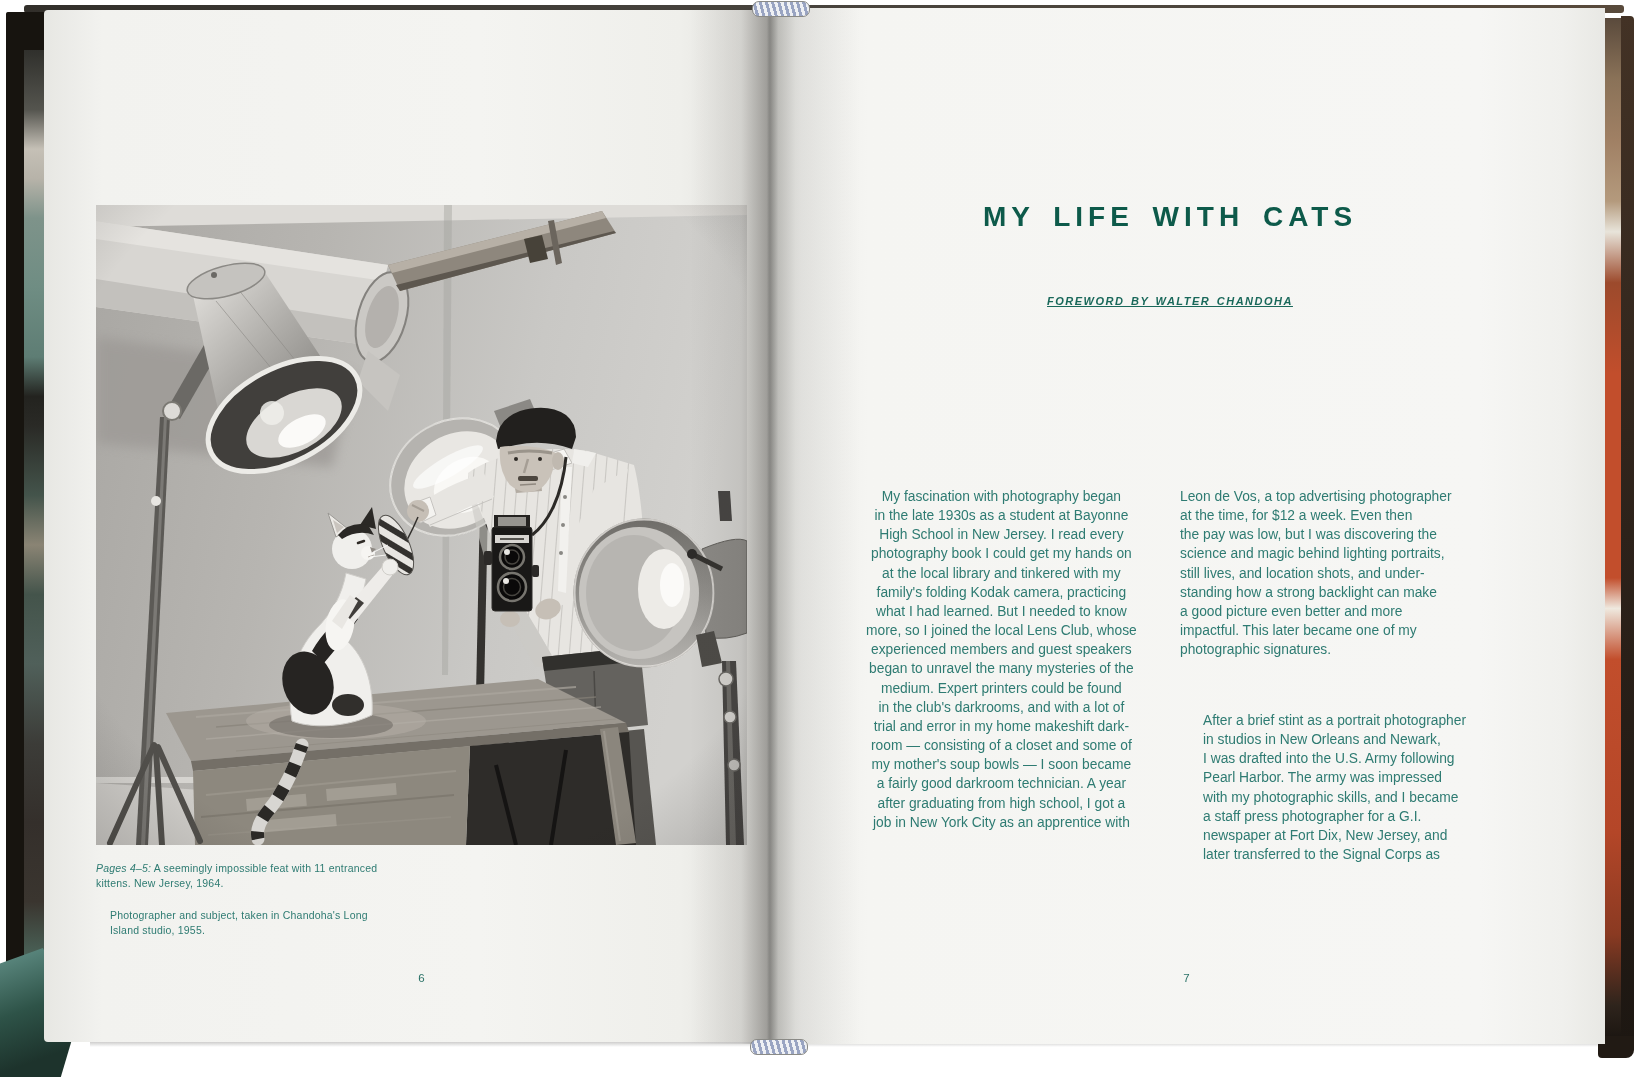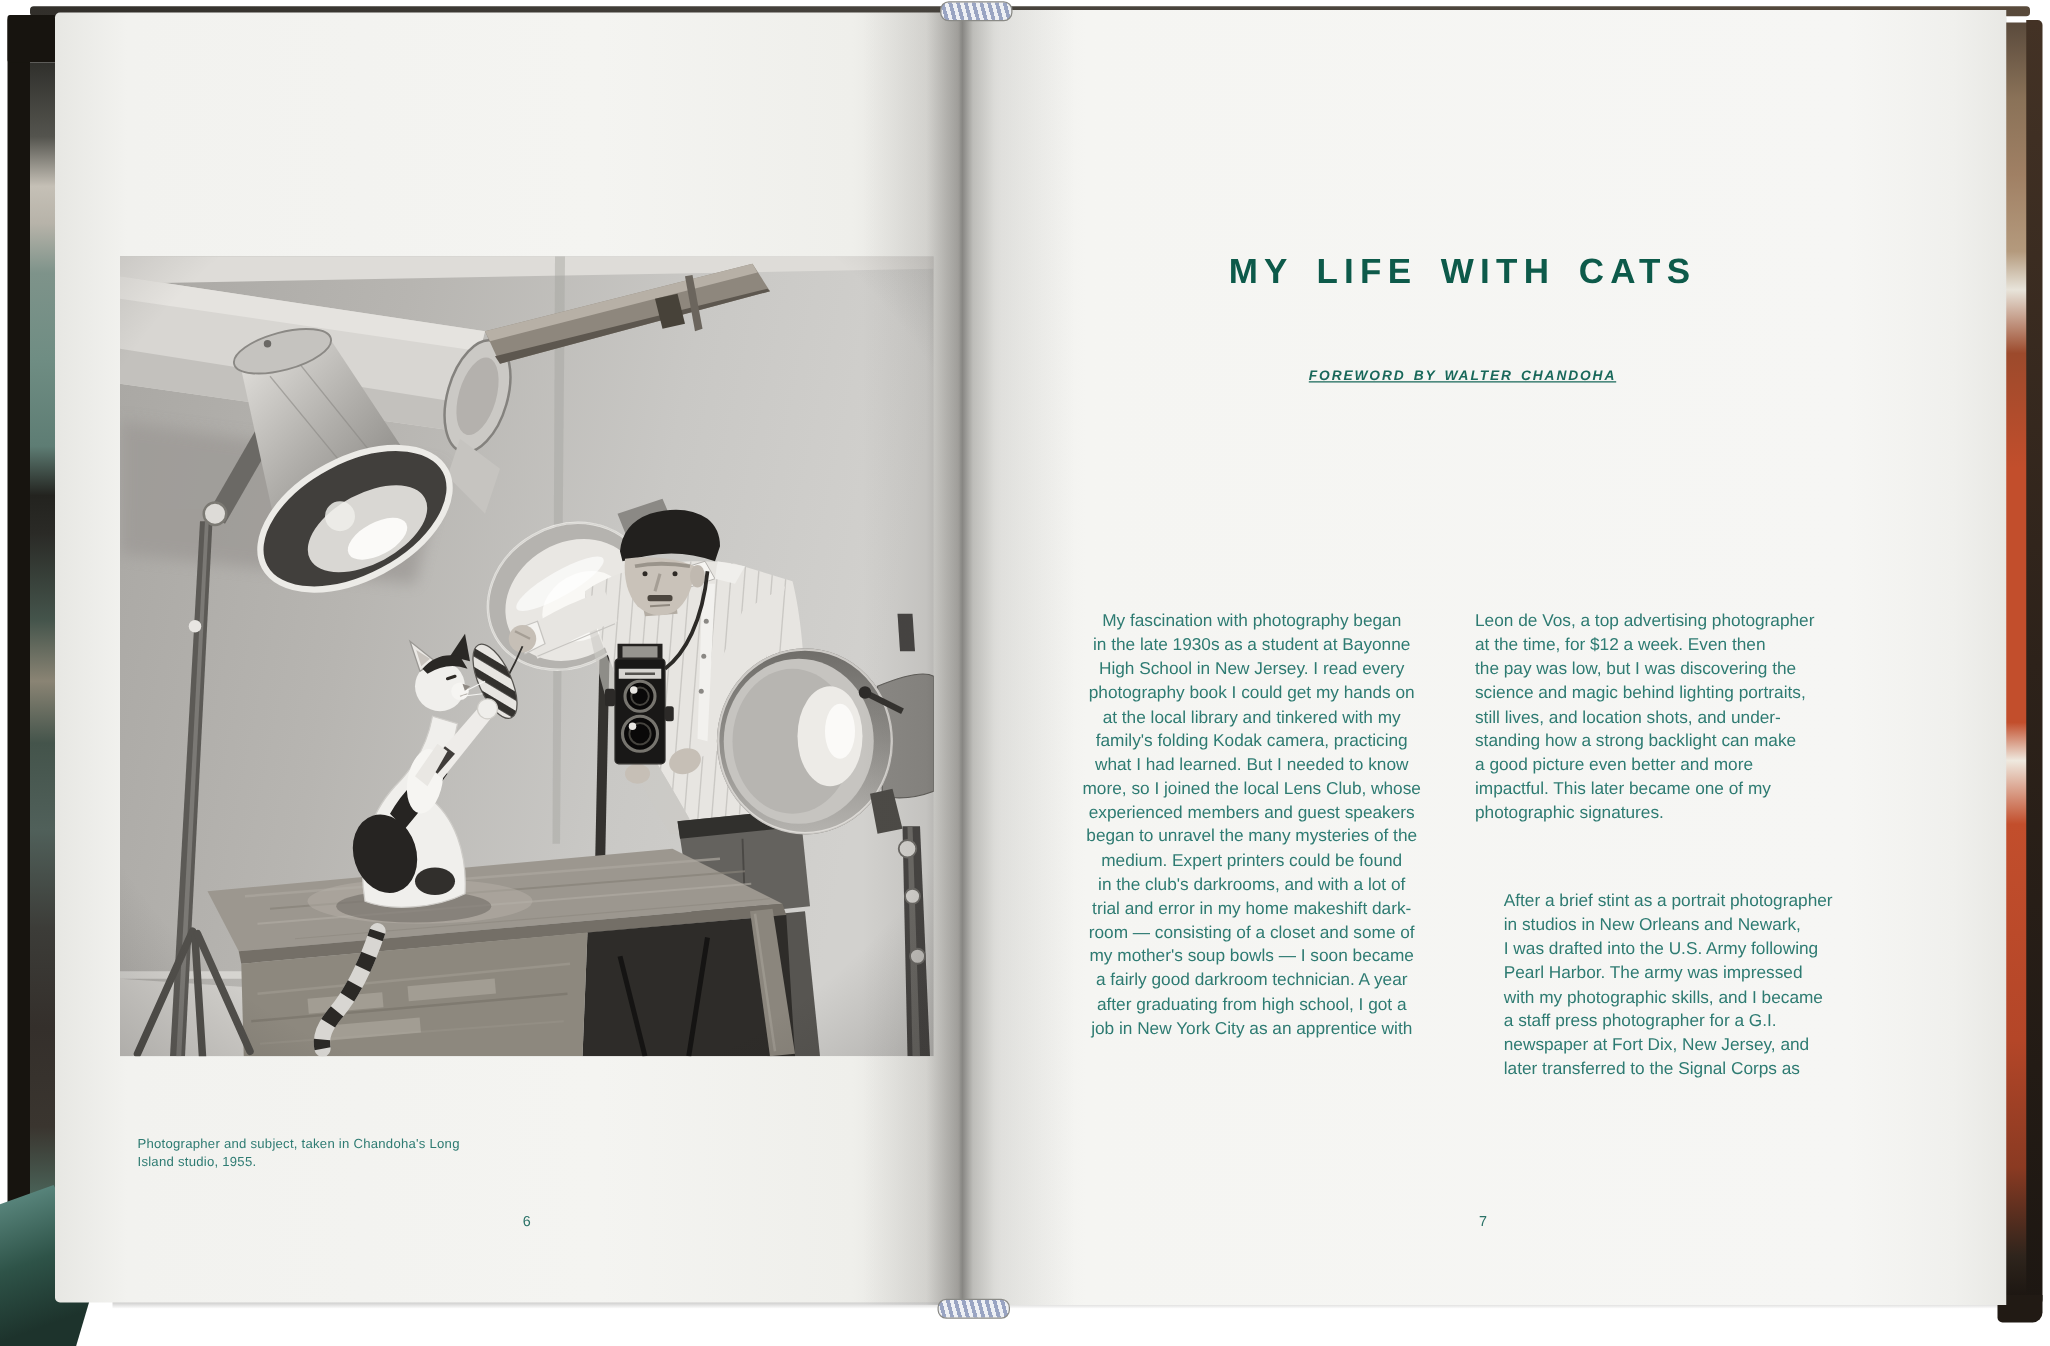--- a/index.html
+++ b/index.html
@@ -327,20 +327,22 @@
 
       <g stroke="#514f4b" stroke-width="6" stroke-linecap="round">
         <path d="M58,540 L14,638"></path>
           <path d="M60,545 L66,640"></path>
           <path d="M62,542 L104,636"></path>
       </g>
 
       <rect x="0" y="0" width="651" height="640" fill="url(#vignette)"></rect>
     </svg>
 
+    <div class="abs caption" id="caption-1"><span class="lead">Pages 4–5:</span> <span>A seemingly impossible feat with 11 entranced
+kittens. New Jersey, 1964.</span></div>
     <div class="abs caption" id="caption-2">Photographer and subject, taken in Chandoha's Long
 Island studio, 1955.</div>
     <div class="abs" id="folio-left">6</div>
   </div>
 
   <div class="abs" id="right-page">
     <div class="abs" id="title">MY LIFE WITH CATS</div>
     <div class="abs" id="foreword">FOREWORD BY WALTER CHANDOHA</div>
     <div class="abs bodycol" id="col-1">My fascination with photography began
 in the late 1930s as a student at Bayonne

